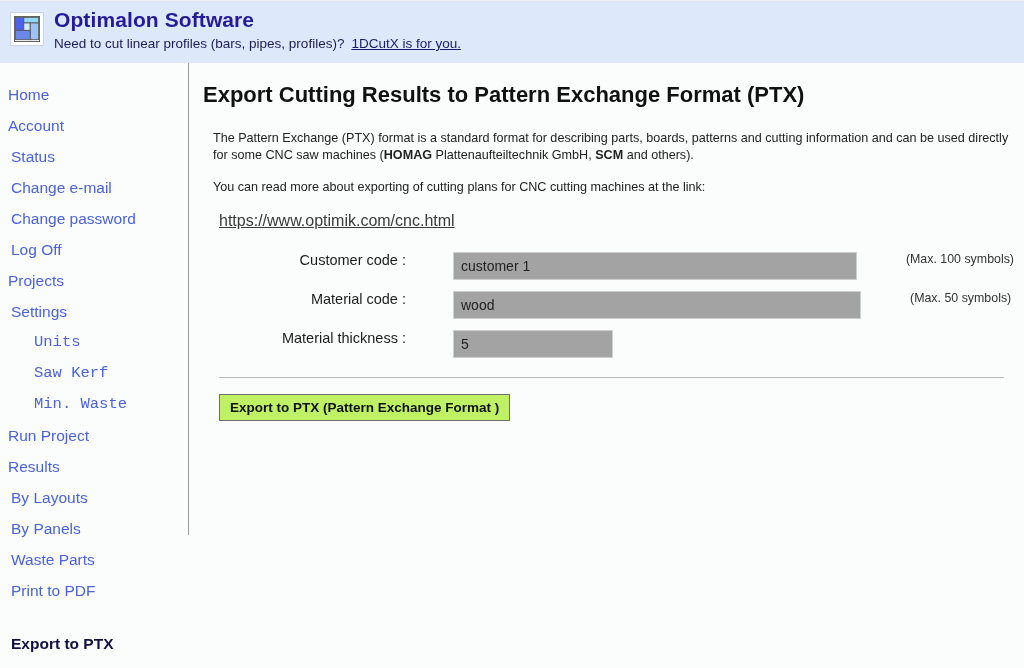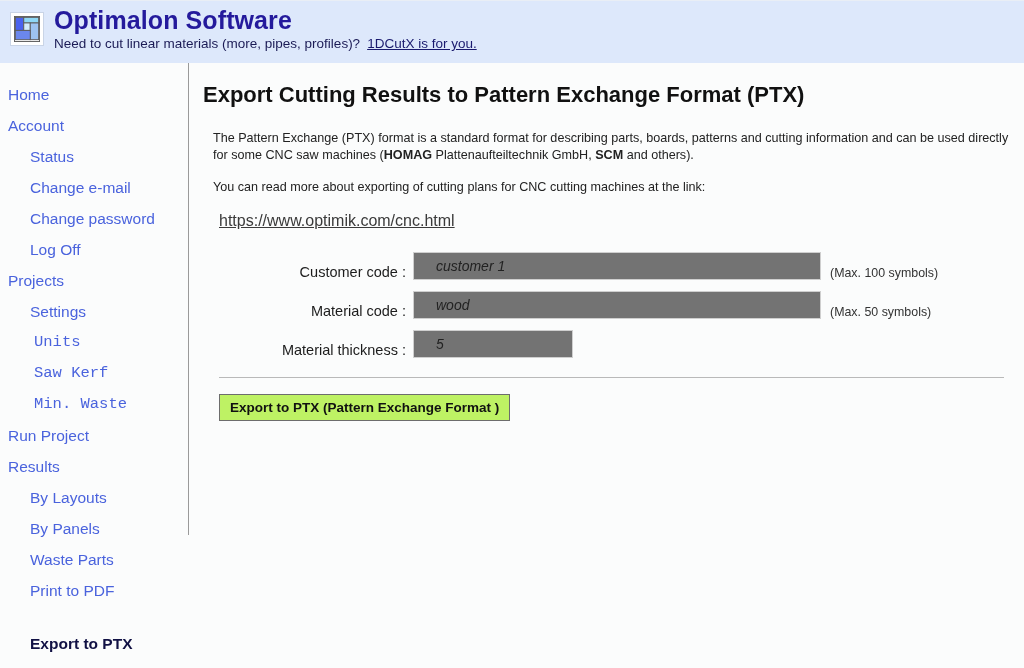--- a/index.html
+++ b/index.html
@@ -40,21 +40,21 @@
   }
   .logo-grid {
     width: 100%;
     height: 100%;
     display: block;
   }
   .header-text {
     margin-left: 10px;
   }
   .brand-title {
-    font-size: 25px;
+    font-size: 21px;
     font-weight: bold;
     color: #241a9c;
     line-height: 24px;
     letter-spacing: 0.1px;
   }
   .brand-sub {
     font-size: 13.5px;
     color: #1b1b55;
     line-height: 17px;
     margin-top: 3px;
@@ -84,21 +84,21 @@
   .nav-item {
     display: block;
     color: #4a63dd;
     text-decoration: none;
     font-size: 15.5px;
     line-height: 31px;
     white-space: nowrap;
     cursor: pointer;
   }
   .lvl0 { padding-left: 8px; }
-  .lvl1 { padding-left: 30px; }
+  .lvl1 { padding-left: 11px; }
   .lvl2 { padding-left: 34px; font-family: Liberation Mono, monospace; }
   .nav-item.active {
     color: #111144;
     font-weight: bold;
     cursor: default;
     margin-top: 22px;
   }
 
   
   .main {
@@ -132,44 +132,44 @@
     color: #3a3a3a;
     text-decoration: underline;
   }
 
   
   .form {
     margin-top: 22px;
   }
   .form-row {
     display: flex;
-    align-items: flex-end;
+    align-items: flex-start;
     margin-bottom: 11px;
+    gap: 40px;
   }
   .field-label {
     width: 210px;
     flex: 0 0 210px;
     text-align: right;
     padding-right: 7px;
     font-size: 14.5px;
     color: #1c1c1c;
     box-sizing: border-box;
     white-space: nowrap;
   }
   .field-input {
     font-family: "Liberation Sans", sans-serif;
     font-size: 14px;
     color: #222;
     border: 1px solid #cfcfcf;
-    background: #737373;
+    background: #a3a3a3;
     height: 28px;
     box-sizing: border-box;
-    padding: 0 22px;
+    padding: 0 7px;
     outline: none;
-    font-style: italic;
   }
   .w-wide { width: 408px; }
   .w-narrow { width: 160px; }
   .field-hint {
     font-size: 12.4px;
     color: #333;
     margin-left: 9px;
     white-space: nowrap;
   }
 
@@ -204,21 +204,21 @@
       <rect x="1.5" y="1.5" width="9" height="14" fill="#4a62ee" stroke="#5a5a5a" stroke-width="1"></rect>
       <rect x="10.5" y="1.5" width="16" height="6" fill="#8ed7f5" stroke="#5a5a5a" stroke-width="1"></rect>
       <rect x="10.5" y="7.5" width="7" height="8" fill="#d3ecfb" stroke="#5a5a5a" stroke-width="1"></rect>
       <rect x="17.5" y="7.5" width="9" height="18" fill="#9dc3f0" stroke="#5a5a5a" stroke-width="1"></rect>
       <rect x="1.5" y="15.5" width="16" height="10" fill="#6b87ec" stroke="#5a5a5a" stroke-width="1"></rect>
     </svg>
   </div>
   <div class="header-text">
     <div class="brand-title">Optimalon Software</div>
     <div class="brand-sub">
-      <span>Need to cut linear materials (more, pipes, profiles)?</span><a href="#">1DCutX is for you.</a>
+      <span>Need to cut linear profiles (bars, pipes, profiles)?</span><a href="#">1DCutX is for you.</a>
     </div>
   </div>
 </div>
 
 <div class="layout">
 
   <nav class="sidebar" id="sidebar">
       <a class="nav-item lvl0" href="#">Home</a>
       <a class="nav-item lvl0" href="#">Account</a>
       <a class="nav-item lvl1" href="#">Status</a>

